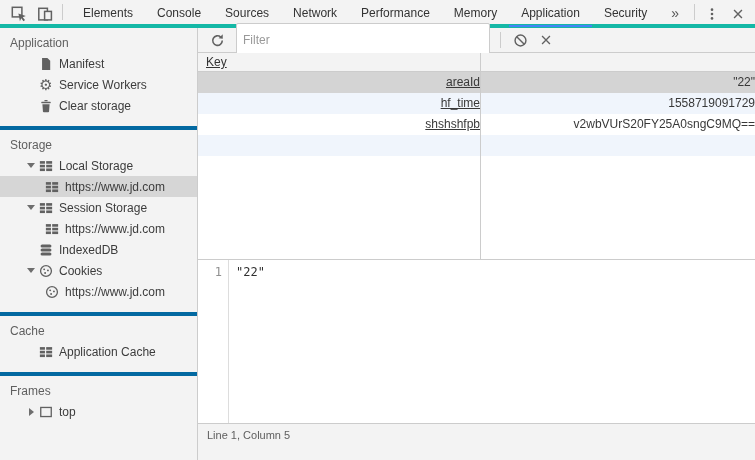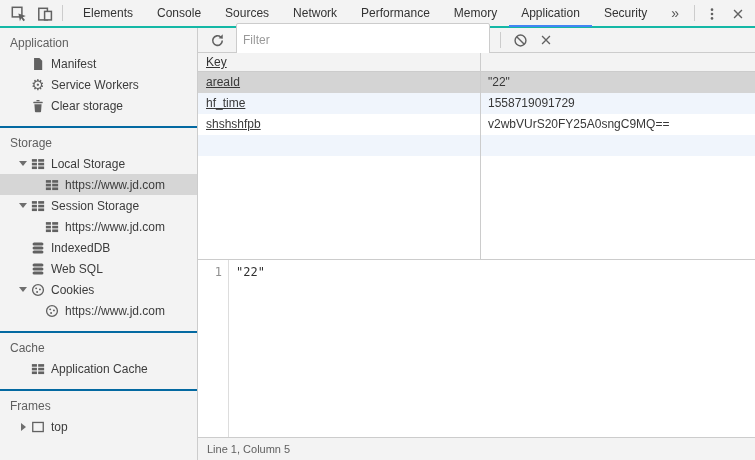--- a/index.html
+++ b/index.html
@@ -6,21 +6,21 @@
   html,body { width:755px; height:460px; overflow:hidden; }
   body {
     font-family:"Liberation Sans","DejaVu Sans",sans-serif;
     font-size:12px; color:#333; background:#fff;
     -webkit-font-smoothing:antialiased;
   }
   .app { width:755px; height:460px; display:flex; flex-direction:column; background:#fff; }
 
   
   .tabbar {
-    height:28px; flex:none; background:#f3f3f3; border-bottom:2px solid #14b8a6;
+    height:28px; flex:none; background:#f3f3f3; border-bottom:4px solid #14b8a6;
     display:flex; align-items:stretch; padding-left:6px;
   }
   .tbtn {
     background:none; border:none; color:#616161; display:flex; align-items:center;
     justify-content:center; width:26px; height:27px; cursor:pointer; flex:none;
   }
   .vdiv { width:1px; height:16px; background:#ccc; align-self:center; margin:0 4px; flex:none; }
   .tabs { display:flex; align-items:stretch; margin-left:4px; }
   .tab {
     background:none; border:none; font:inherit; color:#333; padding:0 12px;
@@ -29,24 +29,24 @@
   .tab.selected { box-shadow:inset 0 -2px 0 var(--accent,#4285f4); }
   .tab-overflow { font-size:14px; color:#555; width:22px; }
   .tabbar-right { margin-left:auto; display:flex; align-items:stretch; padding-right:4px; }
 
   
   .content { flex:1; display:flex; min-height:0; }
 
   
   .sidebar { width:198px; flex:none; background:#f3f3f3; border-right:1px solid #ccc; overflow:hidden; }
   .sec { padding:5px 0 10px 0; }
-  .sec + .sec { border-top:2px solid #0369a1; }
+  .sec + .sec { border-top:4px solid #0369a1; }
   .sec-title { height:20px; line-height:20px; padding-left:10px; color:#5f5f5f; }
   .srow { height:21px; display:flex; align-items:center; cursor:pointer; color:#3c3c3c; }
-  .srow.lvl1 { padding-left:16px; }
+  .srow.lvl1 { padding-left:24px; }
   .srow.lvl2 { padding-left:30px; }
   .srow.selected { background:#d6d6d6; }
   .arrow-slot { width:14px; flex:none; display:flex; align-items:center; justify-content:center; }
   .tri-down { width:0; height:0; border-left:4px solid transparent; border-right:4px solid transparent; border-top:5px solid #6e6e6e; }
   .tri-right { width:0; height:0; border-top:4px solid transparent; border-bottom:4px solid transparent; border-left:5px solid #6e6e6e; }
   .icn { width:16px; height:16px; flex:none; display:flex; align-items:center; justify-content:center; color:#616161; }
   .icn svg { display:block; }
   .icn.gear-glyph { font-size:15px; line-height:15px; color:#616161; }
   .srow .lbl { margin-left:5px; white-space:nowrap; }
 
@@ -62,36 +62,36 @@
     background:#fff; font:inherit; color:#333; padding:16px 6px; outline:none;
   }
   .filter-input::placeholder { color:#999; }
   .ls-toolbar .vdiv { margin:0 6px 0 10px; }
 
   
   .datagrid { height:206px; flex:none; position:relative; overflow:hidden; background:#fff; }
   .dg-header { height:19px; display:flex; background:#f3f3f3; border-bottom:1px solid #ccc; color:#333; }
   .dg-header .hcell { line-height:18px; padding-left:8px; }
   .dg-row { height:21px; display:flex; color:#383838; }
-  .dg-row .cell { line-height:21px; padding-left:8px; white-space:nowrap; overflow:hidden; }
+  .dg-row .cell { line-height:21px; padding-left:16px; white-space:nowrap; overflow:hidden;text-align:right; }
   .kcol { width:282px; flex:none;text-decoration:underline; }
   .vcol { flex:1; min-width:0; }
   .dg-row.selected { background:#d4d4d4; }
   .dg-row.stripe { background:#f0f5fc; }
   .col-line { position:absolute; top:0; bottom:0; left:282px; width:1px; background:#ccc; }
 
   
   .preview { flex:1; display:flex; border-top:1px solid #ccc; background:#fff; min-height:0;
              font-family:"DejaVu Sans Mono","Liberation Mono",monospace; font-size:12px; }
   .gutter { width:31px; flex:none; border-right:1px solid #ddd; text-align:right;
             padding:5px 6px 0 0; color:#909090; }
   .code { flex:1; padding:5px 0 0 7px; color:#303030; white-space:pre; }
 
   
-  .statusbar { height:23px; flex:none; background:#f3f3f3; border-top:1px solid #ccc;
+  .statusbar { height:37px; flex:none; background:#f3f3f3; border-top:1px solid #ccc;
                line-height:22px; padding-left:9px; color:#5f5f5f; font-size:11px; }
 </style>
 </head>
 <body>
 
 <div class="app">
 
   <div class="tabbar">
     <button class="tbtn">
       <span class="icn">
@@ -240,31 +240,20 @@
             <span class="icn">
               <svg width="14" height="14" viewBox="0 0 16 16" fill="currentColor">
                 <rect x="1.8" y="1.6" width="12.4" height="3.5" rx="1.75"></rect>
                 <rect x="1.8" y="6.2" width="12.4" height="3.5" rx="1.75"></rect>
                 <rect x="1.8" y="10.8" width="12.4" height="3.5" rx="1.75"></rect>
               </svg>
             </span>
             <span class="lbl">IndexedDB</span>
           </div>
           <div class="srow lvl1">
-            <span class="arrow-slot"></span>
-            <span class="icn">
-              <svg width="14" height="14" viewBox="0 0 16 16" fill="currentColor">
-                <rect x="1.8" y="1.6" width="12.4" height="3.5" rx="1.75"></rect>
-                <rect x="1.8" y="6.2" width="12.4" height="3.5" rx="1.75"></rect>
-                <rect x="1.8" y="10.8" width="12.4" height="3.5" rx="1.75"></rect>
-              </svg>
-            </span>
-            <span class="lbl">Web SQL</span>
-          </div>
-          <div class="srow lvl1">
             <span class="arrow-slot">
               <span class="tri-down"></span>
             </span>
             <span class="icn">
               <svg width="14" height="14" viewBox="0 0 16 16">
                 <circle cx="8" cy="8" r="6.2" fill="none" stroke="currentColor" stroke-width="1.5"></circle>
                 <circle cx="5.9" cy="6.1" r="1.1" fill="currentColor"></circle>
                 <circle cx="10.2" cy="7.3" r="1.1" fill="currentColor"></circle>
                 <circle cx="7" cy="10.3" r="1.1" fill="currentColor"></circle>
               </svg>

